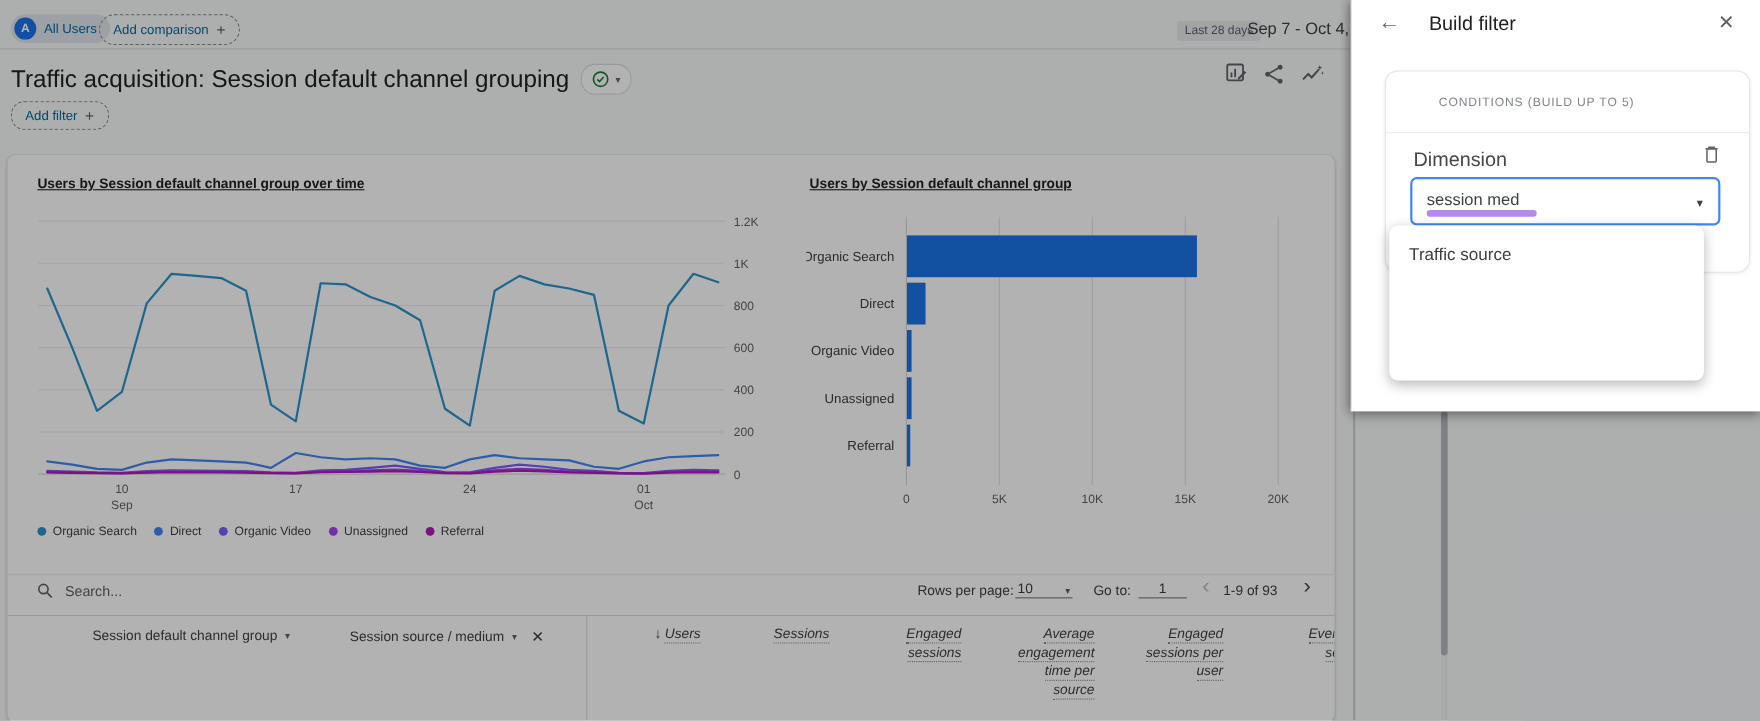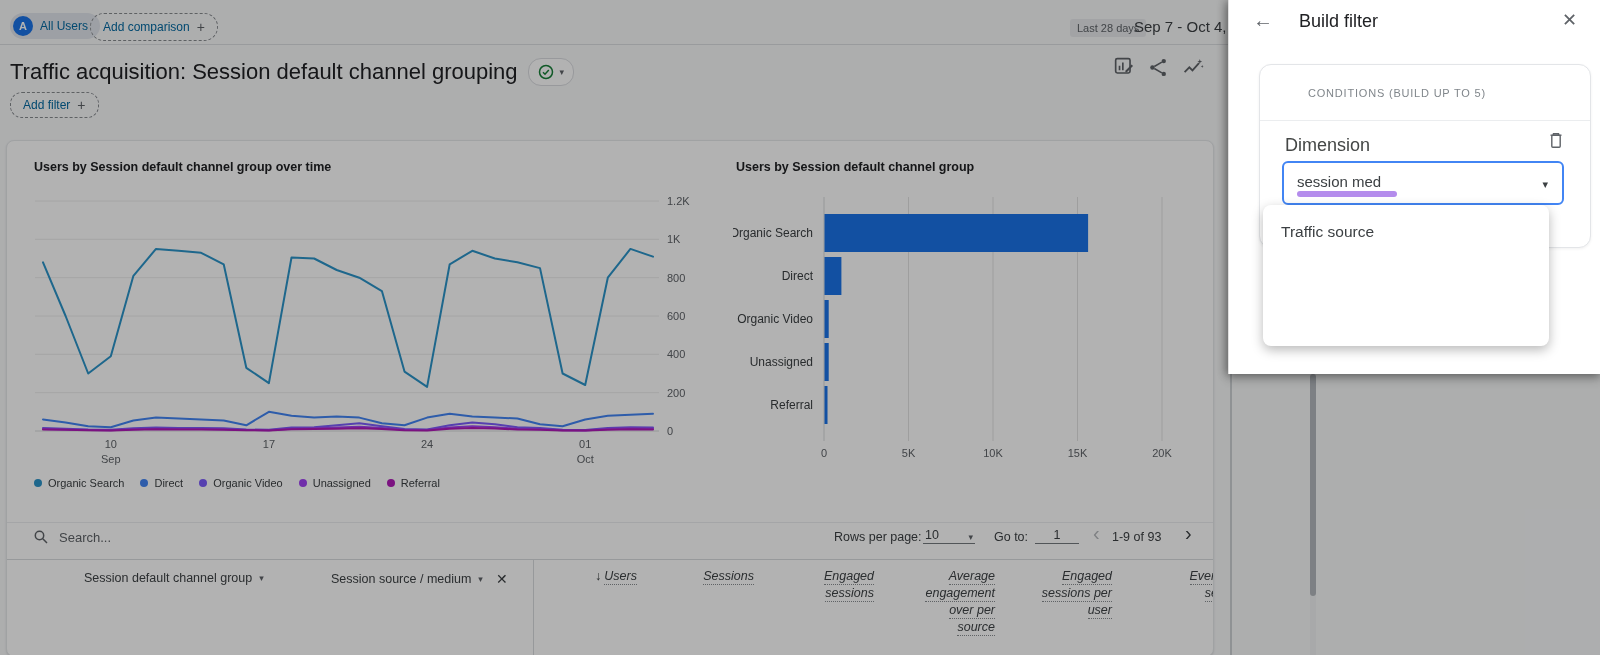--- a/index.html
+++ b/index.html
@@ -22,21 +22,21 @@
   .page-title{left:10px;top:58px;display:flex;align-items:center;gap:10px;font-size:22px;color:#202124;}
   .quality-pill{display:flex;align-items:center;gap:6px;height:26px;border:1px solid #dadce0;border-radius:13px;
                 padding:0 9px;background:#fff;}
   .caret{font-size:9px;color:#5f6368;line-height:1;}
   .chip-addfilter{left:10px;top:92px;height:24px;border-radius:12px;font-size:12px;}
   .toolbar-icons{left:1114px;top:57px;display:flex;gap:13px;align-items:center;}
   .toolbar-icons svg{display:block;}
   
   .card{left:6px;top:140px;width:1206px;height:515px;background:#fff;border:1px solid #e6e8ea;border-radius:8px;
         box-shadow:0 1px 2px rgba(60,64,67,.15);overflow:hidden;}
-  .chart-title{font-size:12.5px;font-weight:700;color:#202124;}
+  .chart-title{font-size:12.5px;font-weight:700;color:#202124;text-decoration:underline;}
   #lc-title{left:27px;top:19px;}
   #bc-title{left:729px;top:19px;}
   #line-chart{left:22px;top:44px;}
   #bar-chart{left:726px;top:44px;}
   svg{font-family:inherit;}
   .legend{left:27px;top:336px;display:flex;gap:16px;align-items:center;}
   .legend-item{display:flex;align-items:center;gap:6px;font-size:11px;color:#3c4043;}
   .dot{width:8px;height:8px;border-radius:50%;}
   .divider-search{left:0;top:381px;right:0;height:1px;background:#ebedef;}
   .search-row-icon{left:26px;top:388px;}
@@ -47,21 +47,21 @@
   #rpp-box{left:916px;top:387px;width:48px;}
   #goto-label{left:987px;}
   #goto-box{left:1028px;top:387px;width:40px;justify-content:center;}
   .chev{top:382px;font-size:20px;line-height:20px;}
   #pg-prev{left:1086px;color:#b6b9bd;}
   #pg-range{left:1105px;}
   #pg-next{left:1178px;color:#3c4043;}
   .divider-thead{left:0;top:418px;right:0;height:1px;background:#d9dbde;}
   .vert-divider{left:526px;top:418px;width:1px;height:97px;background:#d9dbde;}
   .dim-col{top:430px;display:flex;align-items:center;gap:7px;font-size:12.5px;color:#3e4245;}
-  #dimcol1{left:77px;} #dimcol2{left:324px;}
+  #dimcol1{left:77px;} #dimcol2{left:311px;}
   .close-x{font-size:14px;color:#3c4043;margin-left:6px;}
   .metric-col{position:absolute;top:428px;font-size:12.5px;color:#3e4245;text-align:right;width:130px;}
   .metric-col .ln{margin-bottom:3px;line-height:14px;}
   .metric-col .hl{border-bottom:1px dotted #898d91;padding-bottom:1px;font-style:italic;}
   .metric-col .sort{margin-right:3px;}
   .mc-0{right:576px}.mc-1{right:459px}.mc-2{right:339px}.mc-3{right:218px}.mc-4{right:101px}.mc-5{right:-5px}
   
   .rail-line{left:1230px;top:374px;width:2px;height:281px;background:#cdd1d4;}
   .scroll-track{left:1310px;top:374px;width:6px;height:281px;background:#f1f3f4;}
   .scroll-thumb{left:1310px;top:374px;width:6px;height:222px;background:#b4b8bd;border-radius:3px;}
@@ -259,21 +259,21 @@
           <div class="metric-col mc-1">
             <div class="ln"><span class="hl">Sessions</span></div>
           </div>
           <div class="metric-col mc-2">
             <div class="ln"><span class="hl">Engaged</span></div>
             <div class="ln"><span class="hl">sessions</span></div>
           </div>
           <div class="metric-col mc-3">
             <div class="ln"><span class="hl">Average</span></div>
             <div class="ln"><span class="hl">engagement</span></div>
-            <div class="ln"><span class="hl">over per</span></div>
+            <div class="ln"><span class="hl">time per</span></div>
             <div class="ln"><span class="hl">source</span></div>
           </div>
           <div class="metric-col mc-4">
             <div class="ln"><span class="hl">Engaged</span></div>
             <div class="ln"><span class="hl">sessions per</span></div>
             <div class="ln"><span class="hl">user</span></div>
           </div>
           <div class="metric-col mc-5">
             <div class="ln"><span class="hl">Even</span></div>
             <div class="ln"><span class="hl">se</span></div>

